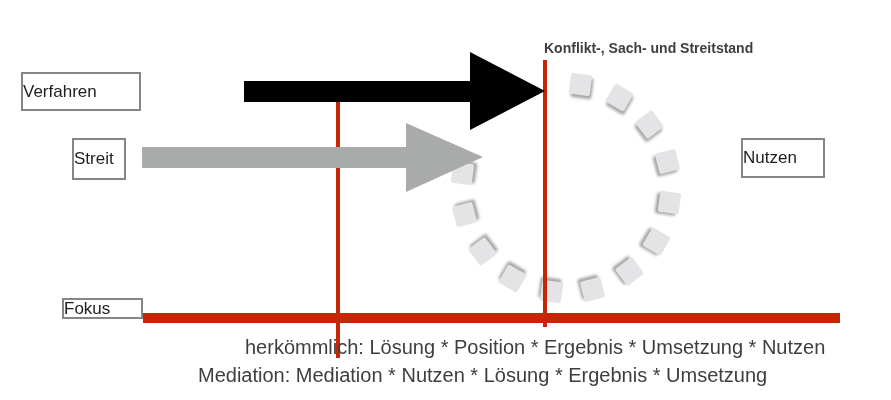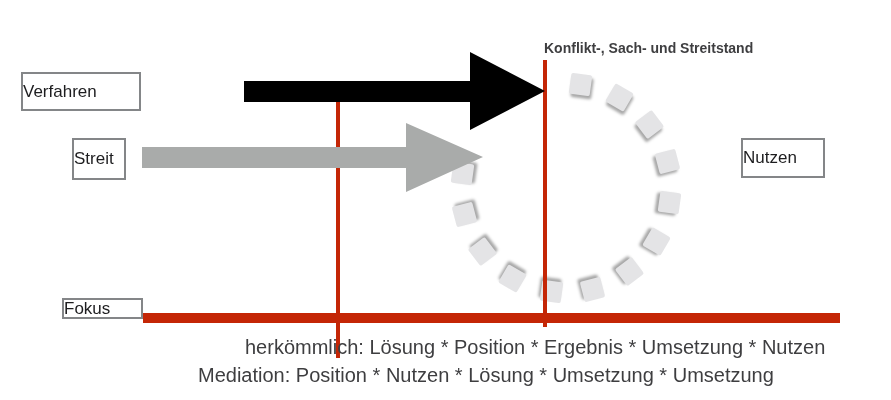--- a/index.html
+++ b/index.html
@@ -100,15 +100,15 @@
   </div>
   <div class="label-box" id="box-nutzen">
     <span>Nutzen</span>
   </div>
   <div class="label-box" id="box-fokus">
     <span>Fokus</span>
   </div>
 
   <div class="small-text" id="konflikt-label">Konflikt-, Sach- und Streitstand</div>
   <div class="small-text" id="herkoemmlich-line">herkömmlich: Lösung * Position * Ergebnis * Umsetzung * Nutzen</div>
-  <div class="small-text" id="mediation-line">Mediation: Position * Nutzen * Lösung * Umsetzung * Umsetzung</div>
+  <div class="small-text" id="mediation-line">Mediation: Mediation * Nutzen * Lösung * Ergebnis * Umsetzung</div>
 
 </div>
 
 </body></html>

